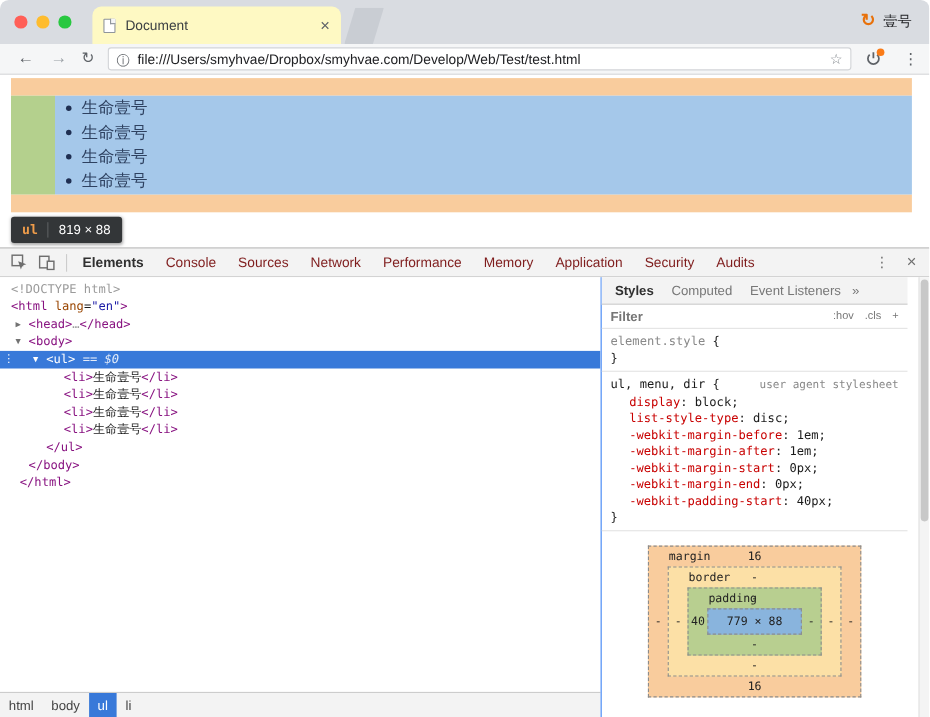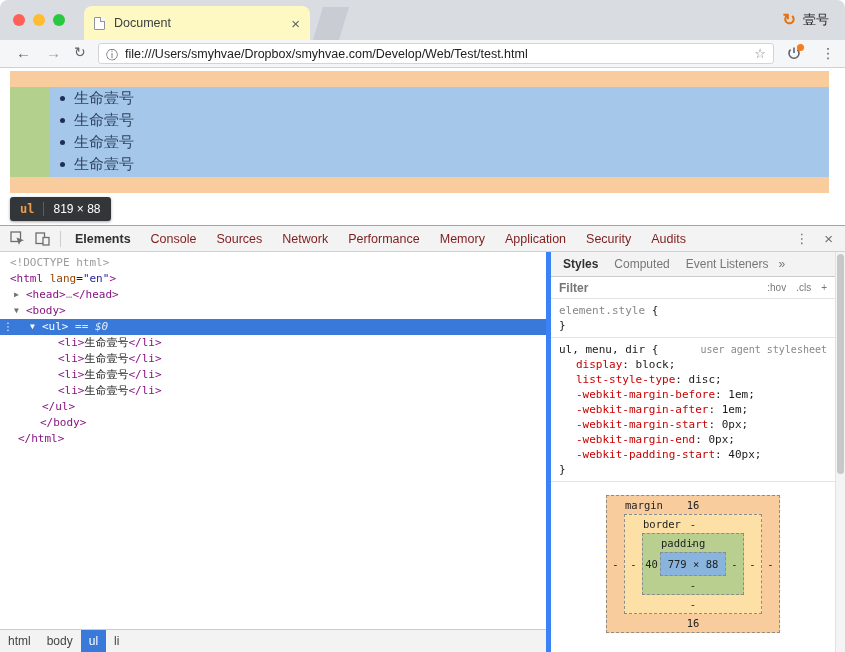--- a/index.html
+++ b/index.html
@@ -81,21 +81,21 @@
   .tok-flag { color:#888; font-style:italic; }
   .dom-line.sel span { color:#fff; }
   .dom-line.sel .tok-flag { color:#e4ecf9; }
   .gutter { position:absolute; left:3px; top:0; color:#fff; font-size:10px; }
 
   .crumbs { position:absolute; left:0; bottom:0; width:546px; height:23px; background:#f3f3f3; border-top:1px solid #ccc; display:flex; align-items:stretch; font-size:12px; font-family:"Liberation Sans",sans-serif; }
   .crumb { display:flex; align-items:center; padding:0 8px; color:#444; }
   .crumb.sel { background:#3879d9; color:#fff; }
 
   
-  .styles-pane { position:absolute; left:546px; right:0; top:0; bottom:0; border-left:5px solid #3b82f6; background:#fff; padding-right:10px; }
+  .styles-pane { position:absolute; left:546px; right:0; top:0; bottom:0; border-left:1px solid #3b82f6; background:#fff; padding-right:20px; }
   .sp-tabs { height:25px; background:#f3f3f3; border-bottom:1px solid #ccc; display:flex; align-items:center; font-size:12px; padding-left:4px; }
   .sp-tab { padding:0 8px; color:#777; }
   .sp-tab.sel { color:#303030; font-weight:bold; }
   .sp-chev { color:#777; margin-left:2px; font-size:12px; }
   .sp-filter { height:22px; border-bottom:1px solid #e3e3e3; display:flex; align-items:center; padding:0 8px; }
   .sp-filter input { border:none; outline:none; flex:1; font-size:12px; color:#333; background:transparent; font-family:"Liberation Sans",sans-serif;font-weight:bold; }
   .sp-toggles { display:flex; gap:10px; font-size:10px; color:#777; align-items:center; }
   .sp-section { font-family:"DejaVu Sans Mono",monospace; font-size:11px; line-height:15px; padding:4px 8px; border-bottom:1px solid #e3e3e3; color:#1a1a1a; }
   .es-selector { color:#888; }
   .rule-head { display:flex; justify-content:space-between; align-items:baseline; }
@@ -103,21 +103,21 @@
   .css-prop { padding-left:17px; }
   .prop-name { color:#c80000; }
   .prop-value { color:#1a1a1a; }
 
   
   .sp-boxmodel { padding:13px 0 0 0; display:flex; justify-content:center; font-family:"DejaVu Sans Mono",monospace; font-size:10.5px; color:#222; }
   .bm { border:1px dashed #8c8c8c; }
   .bm-margin { background:#f9cc9d; display:inline-block; }
   .bm-border { background:#fce0a6; flex:1; }
   .bm-padding { background:#b8cf90; flex:1; }
-  .bm-content { background:#89b4dd; width:66px; height:24px; display:flex; align-items:center; justify-content:center; flex:none; }
+  .bm-content { background:#89b4dd; width:86px; height:24px; display:flex; align-items:center; justify-content:center; flex:none; }
   .bm-row { height:18px; display:flex; align-items:center; justify-content:center; position:relative; }
   .bm-label { position:absolute; left:18px; top:3px; }
   .bm-mid { display:flex; align-items:stretch; }
   .bm-side { width:17px; display:flex; align-items:center; justify-content:center; flex:none; }
 
   
   .sp-scroll { position:absolute; right:0; top:0; bottom:0; width:10px; background:#f4f4f4; border-left:1px solid #e2e2e2; }
   .sp-thumb { position:absolute; left:1px; right:1px; top:2px; height:220px; background:#c8c8c8; border-radius:4px; }
 </style>
 </head>
@@ -229,21 +229,21 @@
           <div class="dom-line" style="padding-left: 10px;"><span class="tok-gray">&lt;!DOCTYPE html&gt;</span></div>
           <div class="dom-line" style="padding-left: 10px;"><span class="tok-tag">&lt;html</span><span class="tok-attr"> lang</span><span class="tok-punct">=</span><span class="tok-val">"en"</span><span class="tok-tag">&gt;</span></div>
           <div class="dom-line" style="padding-left: 26px;"><span class="arrow" style="left: 14px;">▶</span><span class="tok-tag">&lt;head&gt;</span><span class="tok-gray">…</span><span class="tok-tag">&lt;/head&gt;</span></div>
           <div class="dom-line" style="padding-left: 26px;"><span class="arrow" style="left: 14px;">▼</span><span class="tok-tag">&lt;body&gt;</span></div>
           <div class="dom-line sel" style="padding-left: 42px;"><span class="gutter">⋮</span><span class="arrow" style="left: 30px;">▼</span><span class="tok-tag">&lt;ul&gt;</span><span class="tok-flag"> == $0</span></div>
           <div class="dom-line" style="padding-left: 58px;"><span class="tok-tag">&lt;li&gt;</span><span class="tok-text">生命壹号</span><span class="tok-tag">&lt;/li&gt;</span></div>
           <div class="dom-line" style="padding-left: 58px;"><span class="tok-tag">&lt;li&gt;</span><span class="tok-text">生命壹号</span><span class="tok-tag">&lt;/li&gt;</span></div>
           <div class="dom-line" style="padding-left: 58px;"><span class="tok-tag">&lt;li&gt;</span><span class="tok-text">生命壹号</span><span class="tok-tag">&lt;/li&gt;</span></div>
           <div class="dom-line" style="padding-left: 58px;"><span class="tok-tag">&lt;li&gt;</span><span class="tok-text">生命壹号</span><span class="tok-tag">&lt;/li&gt;</span></div>
           <div class="dom-line" style="padding-left: 42px;"><span class="tok-tag">&lt;/ul&gt;</span></div>
-          <div class="dom-line" style="padding-left: 40px;"><span class="tok-tag">&lt;/body&gt;</span></div>
+          <div class="dom-line" style="padding-left: 26px;"><span class="tok-tag">&lt;/body&gt;</span></div>
           <div class="dom-line" style="padding-left: 18px;"><span class="tok-tag">&lt;/html&gt;</span></div>
         </div>
       <div class="crumbs">
           <div class="crumb">html</div>
           <div class="crumb">body</div>
           <div class="crumb sel">ul</div>
           <div class="crumb">li</div>
         </div>
       <div class="styles-pane">
         <div class="sp-tabs">

